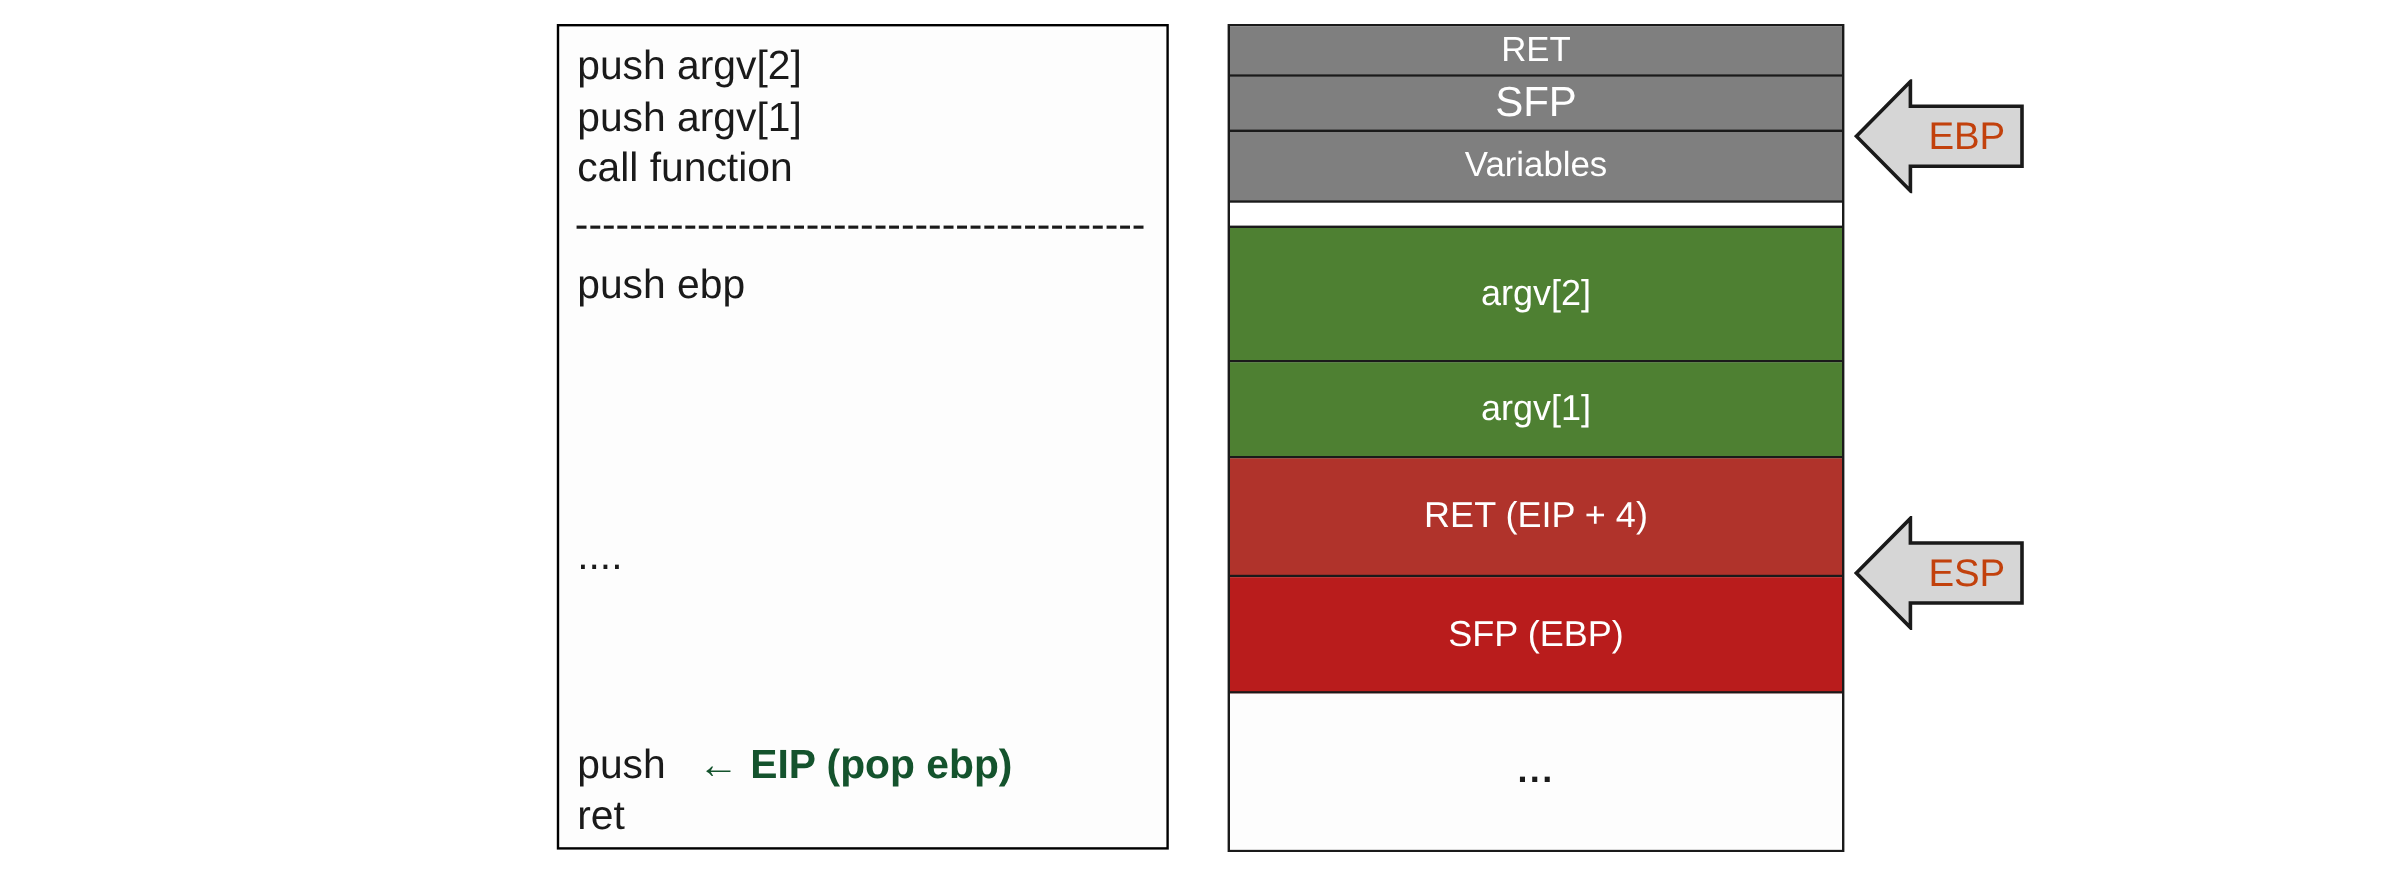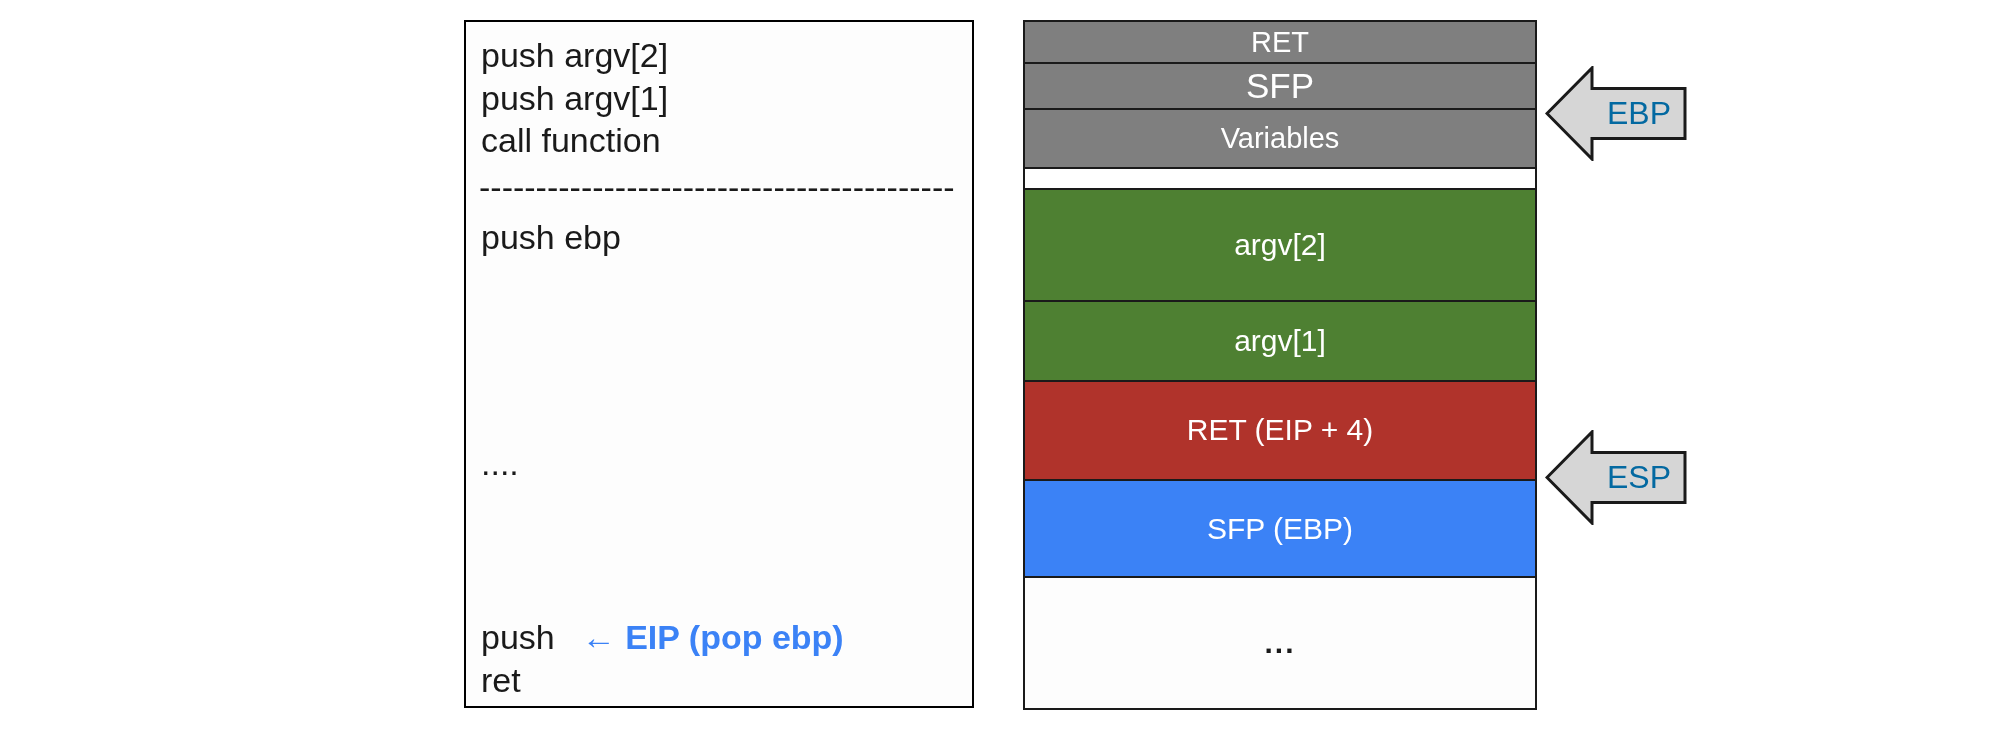--- a/index.html
+++ b/index.html
@@ -17,49 +17,49 @@
   .code-line {
     position:absolute; left:15px; right:10px;
     font-size:34px; line-height:42px; white-space:nowrap;
   }
   .code-sep {
     position:absolute; left:13px; right:10px;
     font-size:34px; line-height:42px; letter-spacing:0px;
     white-space:nowrap; overflow:hidden;
   }
   .eip-annotation {
-    color:#3b82f6; font-weight:bold; margin-left:27px;
+    color:#14532d; font-weight:bold; margin-left:27px;
   }
 
   
   .stack-panel {
     position:absolute; left:1023px; top:20px; width:514px; height:690px;
     border:2px solid #1a1a1a; background:#ffffff; box-sizing:border-box;
     display:flex; flex-direction:column;
   }
   .stack-row {
     box-sizing:border-box; border-bottom:2px solid #1a1a1a;
     display:flex; align-items:center; justify-content:center;
   }
   .stack-row:last-child { border-bottom:none; }
   .row-label { font-size:30px; color:#ffffff; }
   .row-gray  { background:#7f7f7f; }
   .row-green { background:#4e8032; }
   .row-red   { background:#b0332b; }
-  .row-blue  { background:#3b82f6; }
+  .row-blue  { background:#b91c1c; }
   .row-white { background:#fdfdfd; }
   .row-white .row-label { color:#1a1a1a; font-weight:bold; letter-spacing:2px; }
 
   
   .pointer { position:absolute; left:1545px; width:142px; height:95px; }
   .pointer svg { position:absolute; inset:0; }
   .pointer-label {
     position:absolute; left:47px; top:22px; width:94px; height:50px;
     display:flex; align-items:center; justify-content:center;
-    font-size:32px; color:#0369a1;
+    font-size:32px; color:#c2410c;
   }
   .pointer-ebp { top:66px; }
   .pointer-esp { top:430px; }
 </style>
 </head>
 <body>
 
 <div class="canvas">
 
   <div class="code-panel">

